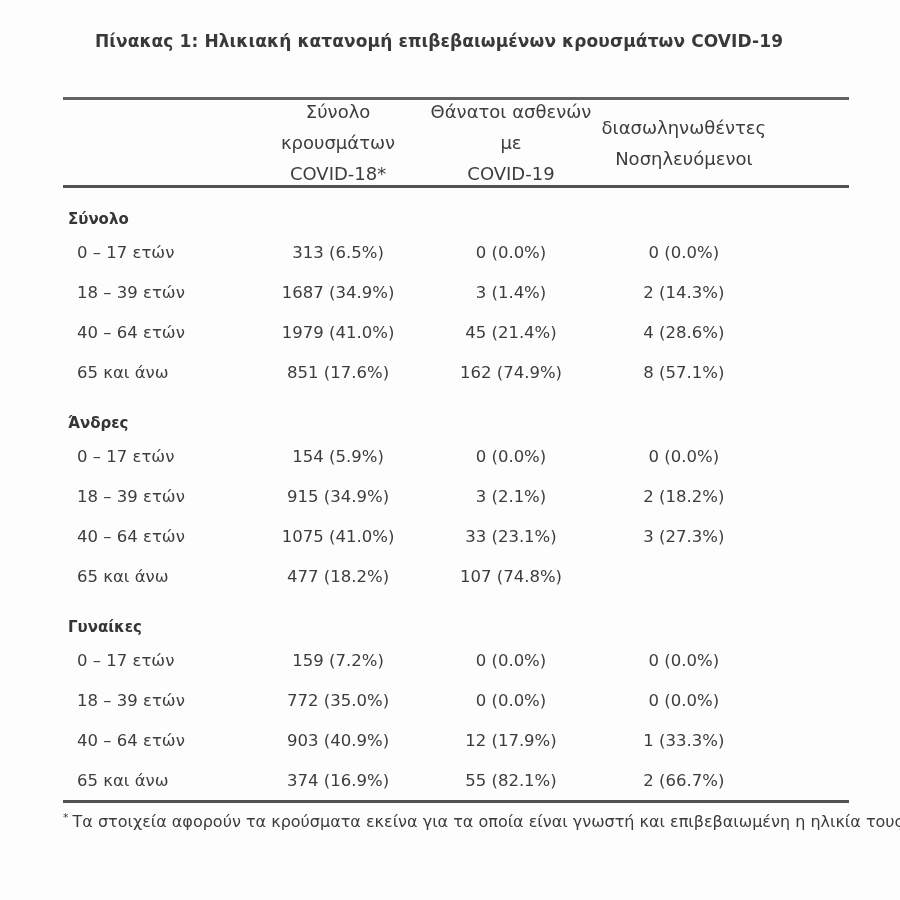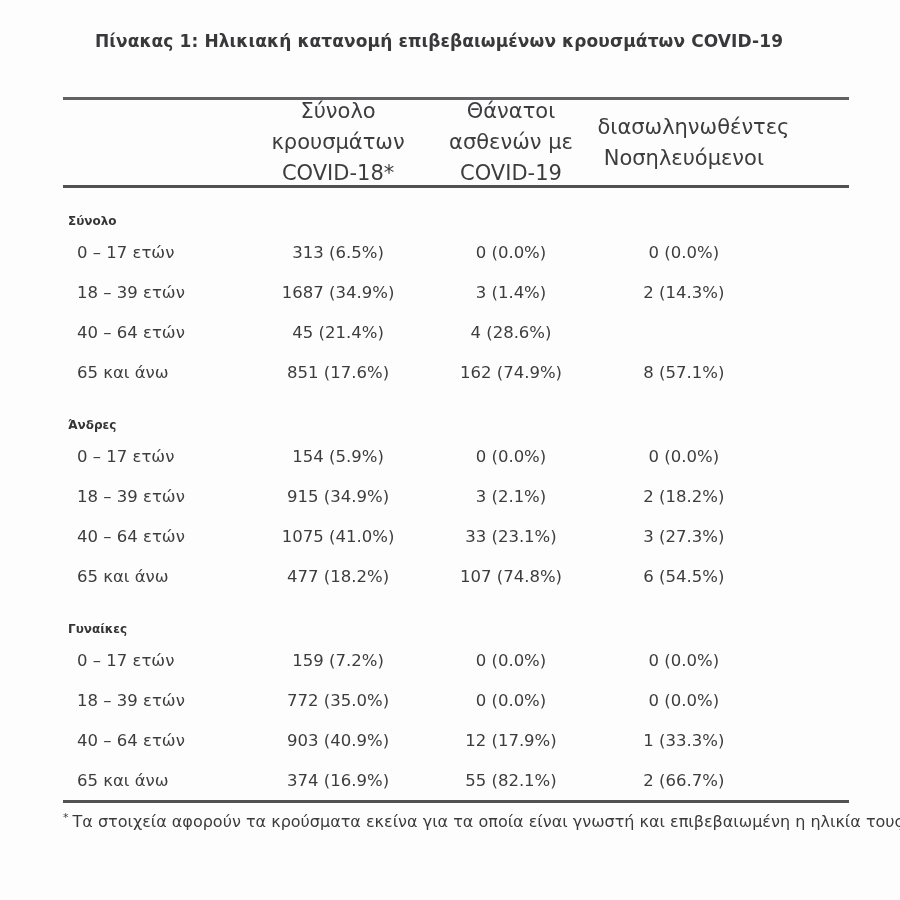--- a/index.html
+++ b/index.html
@@ -13,28 +13,28 @@
   .title{
     position:absolute;top:31px;left:46px;width:786px;
     text-align:center;font-size:17px;font-weight:700;color:#39393b;
     letter-spacing:.1px;
   }
   .tablewrap{position:absolute;top:97px;left:63px;width:786px;}
   .rule{height:3px;background:#525254;}
   .rule.top{background:#626264;}
   .head-row{
     display:flex;align-items:center;height:85px;
-    font-size:21px;line-height:31px;color:#3d3d3f;
+    font-size:18px;line-height:31px;color:#3d3d3f;
   }
   .c0{width:24%;box-sizing:border-box;padding-left:14px;}
   .cell{width:22%;text-align:center;box-sizing:border-box;}
   .sp{width:10%;}
   .sec-row{
     display:flex;align-items:flex-end;height:44px;box-sizing:border-box;
-    padding-bottom:4px;font-weight:700;font-size:12px;color:#353537;
+    padding-bottom:4px;font-weight:700;font-size:15px;color:#353537;
   }
   .sec-row .c0{padding-left:5px;}
   .data-row{
     display:flex;align-items:center;height:40px;
     font-size:16.5px;color:#3d3d3f;
   }
   .footnote{
     position:absolute;top:811px;left:63px;width:800px;
     font-size:16px;color:#3b3b3d;white-space:nowrap;
   }
@@ -83,20 +83,21 @@
         </div>
         <div class="data-row">
           <div class="c0">18 – 39 ετών</div>
           <div class="cell">1687 (34.9%)</div>
           <div class="cell">3 (1.4%)</div>
           <div class="cell">2 (14.3%)</div>
           <div class="sp"></div>
         </div>
         <div class="data-row">
           <div class="c0">40 – 64 ετών</div>
+          <div class="cell">1979 (41.0%)</div>
           <div class="cell">45 (21.4%)</div>
           <div class="cell">4 (28.6%)</div>
           <div class="sp"></div>
         </div>
         <div class="data-row">
           <div class="c0">65 και άνω</div>
           <div class="cell">851 (17.6%)</div>
           <div class="cell">162 (74.9%)</div>
           <div class="cell">8 (57.1%)</div>
           <div class="sp"></div>
@@ -122,21 +123,20 @@
           <div class="c0">40 – 64 ετών</div>
           <div class="cell">1075 (41.0%)</div>
           <div class="cell">33 (23.1%)</div>
           <div class="cell">3 (27.3%)</div>
           <div class="sp"></div>
         </div>
         <div class="data-row">
           <div class="c0">65 και άνω</div>
           <div class="cell">477 (18.2%)</div>
           <div class="cell">107 (74.8%)</div>
-          <div class="cell">6 (54.5%)</div>
           <div class="sp"></div>
         </div>
         <div class="sec-row">
           <div class="c0">Γυναίκες</div>
         </div>
         <div class="data-row">
           <div class="c0">0 – 17 ετών</div>
           <div class="cell">159 (7.2%)</div>
           <div class="cell">0 (0.0%)</div>
           <div class="cell">0 (0.0%)</div>

